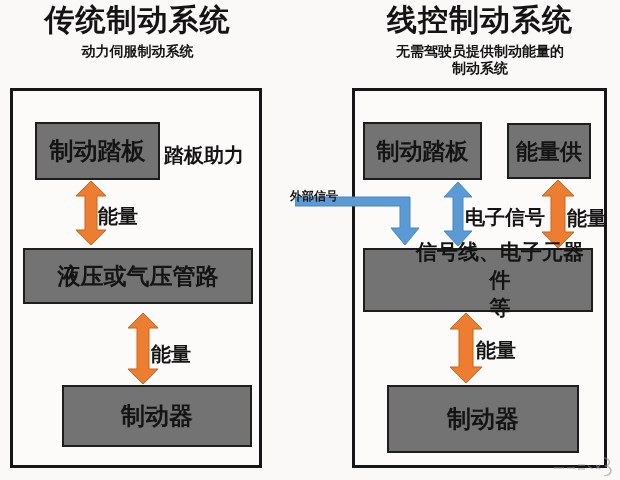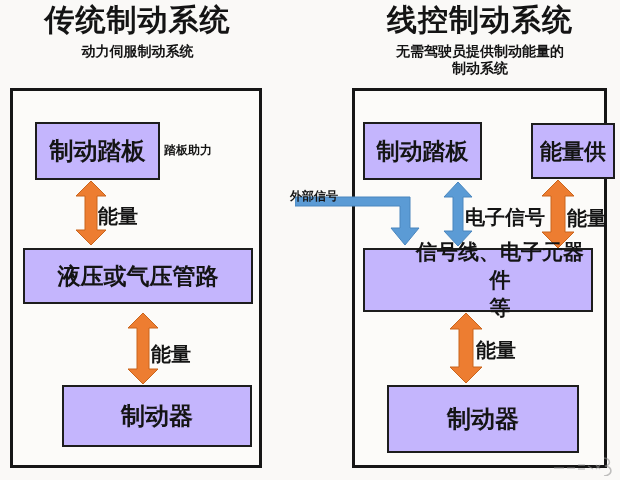--- a/index.html
+++ b/index.html
@@ -28,21 +28,21 @@
     position:absolute;
     top:88px;width:246px;height:374px;
     border:3px solid #161616;
     background:#fcfbf9;
   }
   .panel-left{left:10px;}
   .panel-right{left:352px;width:249px;}
   .nbox{
     position:absolute;
     border:2.5px solid #1d1d1d;
-    background:#c4b5fd;
+    background:#737373;
     display:flex;flex-direction:column;
     align-items:center;justify-content:center;
     text-align:center;font-weight:700;
     box-sizing:border-box;
   }
   .lbl{
     position:absolute;font-size:20px;font-weight:700;
     white-space:nowrap;color:var(--text,#141414);
   }
   .arrow{position:absolute;}
@@ -65,21 +65,21 @@
     <div class="title">传统制动系统</div>
     <div class="subtitle">动力伺服制动系统</div>
   </div>
 
   <div class="panel panel-left">
 
     <div class="nbox" style="left:22px;top:31px;width:125px;height:58px;font-size:24px;">
       <span>制动踏板</span>
     </div>
 
-    <div class="lbl" style="left:151px;top:51px;font-size:12px;">踏板助力</div>
+    <div class="lbl" style="left:151px;top:51px;font-size:20px;">踏板助力</div>
 
     <svg class="arrow" style="left:62px;top:90px;" width="32" height="64" viewBox="0 0 32 64">
       <polygon points="16,0 31,15 22,15 22,49 31,49 16,64 1,49 10,49 10,15 1,15" fill="var(--arrow-orange)" stroke="var(--arrow-orange-edge)" stroke-width="1"></polygon>
     </svg>
     <div class="lbl" style="left:85px;top:112px;">能量</div>
 
     <div class="nbox" style="left:10px;top:157px;width:230px;height:56px;font-size:23px;">
       <span>液压或气压管路</span>
     </div>
 
@@ -92,21 +92,21 @@
       <span>制动器</span>
     </div>
   </div>
 
   <div class="panel panel-right">
 
     <div class="nbox" style="left:8px;top:31px;width:119px;height:58px;font-size:23px;">
       <span>制动踏板</span>
     </div>
 
-    <div class="nbox" style="left:152px;top:32px;width:84px;height:56px;font-size:22px;line-height:25px;margin-left:24px;">
+    <div class="nbox" style="left:152px;top:32px;width:84px;height:56px;font-size:22px;line-height:25px;">
       <span>能量供</span>
     </div>
 
     <svg class="arrow" style="left:87px;top:91px;" width="32" height="64" viewBox="0 0 32 64">
       <polygon points="16,0 30,15 21,15 21,49 30,49 16,64 2,49 11,49 11,15 2,15" fill="var(--arrow-blue)" stroke="var(--arrow-blue-edge)" stroke-width="1"></polygon>
     </svg>
     <div class="lbl" style="left:110px;top:113px;">电子信号</div>
 
     <svg class="arrow" style="left:186px;top:89px;" width="34" height="68" viewBox="0 0 34 68">
       <polygon points="17,0 33,16 24,16 24,52 33,52 17,68 1,52 10,52 10,16 1,16" fill="var(--arrow-orange)" stroke="var(--arrow-orange-edge)" stroke-width="1"></polygon>

